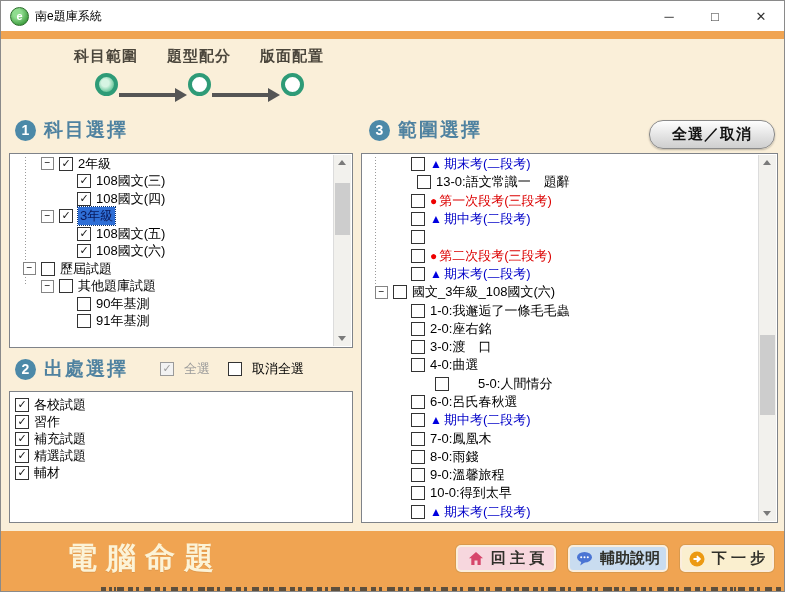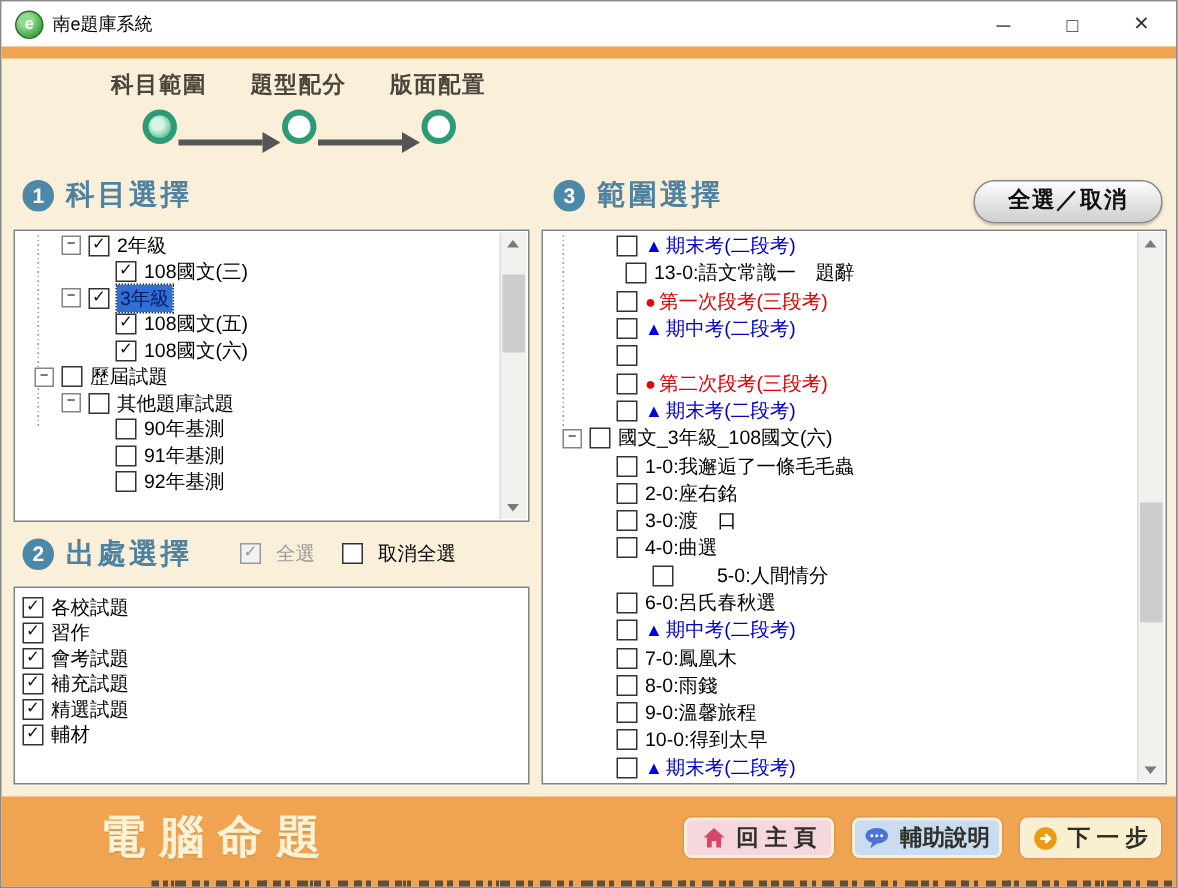--- a/index.html
+++ b/index.html
@@ -124,20 +124,25 @@
       <div class="trow" style="height: 17.5px; padding-left: 30px;">
         <span class="exp">−</span>
         <span class="cb checked"></span>
         <span class="lab">2年級</span>
       </div>
       <div class="trow" style="height: 17.5px; padding-left: 48px;">
         <span class="exp-sp"></span>
         <span class="cb checked"></span>
         <span class="lab">108國文(三)</span>
       </div>
+      <div class="trow" style="height: 17.5px; padding-left: 48px;">
+        <span class="exp-sp"></span>
+        <span class="cb checked"></span>
+        <span class="lab">108國文(四)</span>
+      </div>
       <div class="trow" style="height: 17.5px; padding-left: 30px;">
         <span class="exp">−</span>
         <span class="cb checked"></span>
         <span class="lab sel">3年級</span>
       </div>
       <div class="trow" style="height: 17.5px; padding-left: 48px;">
         <span class="exp-sp"></span>
         <span class="cb checked"></span>
         <span class="lab">108國文(五)</span>
       </div>
@@ -158,25 +163,20 @@
       </div>
       <div class="trow" style="height: 17.5px; padding-left: 48px;">
         <span class="exp-sp"></span>
         <span class="cb"></span>
         <span class="lab">90年基測</span>
       </div>
       <div class="trow" style="height: 17.5px; padding-left: 48px;">
         <span class="exp-sp"></span>
         <span class="cb"></span>
         <span class="lab">91年基測</span>
-      </div>
-      <div class="trow" style="height: 17.5px; padding-left: 48px;">
-        <span class="exp-sp"></span>
-        <span class="cb"></span>
-        <span class="lab">92年基測</span>
       </div>
     </div>
   <div class="sbar">
     <div class="sarrow up"></div>
     <div class="sthumb" style="top:28px;height:52px;"></div>
     <div class="sarrow down"></div>
   </div>
 </div>
 
 <div class="sec-header" style="left:14px;top:355px;">
@@ -197,24 +197,20 @@
       <div class="srow">
         <span class="cb checked"></span>
         <span>各校試題</span>
       </div>
       <div class="srow">
         <span class="cb checked"></span>
         <span>習作</span>
       </div>
       <div class="srow">
         <span class="cb checked"></span>
-        <span>會考試題</span>
-      </div>
-      <div class="srow">
-        <span class="cb checked"></span>
         <span>補充試題</span>
       </div>
       <div class="srow">
         <span class="cb checked"></span>
         <span>精選試題</span>
       </div>
       <div class="srow">
         <span class="cb checked"></span>
         <span>輔材</span>
       </div>

